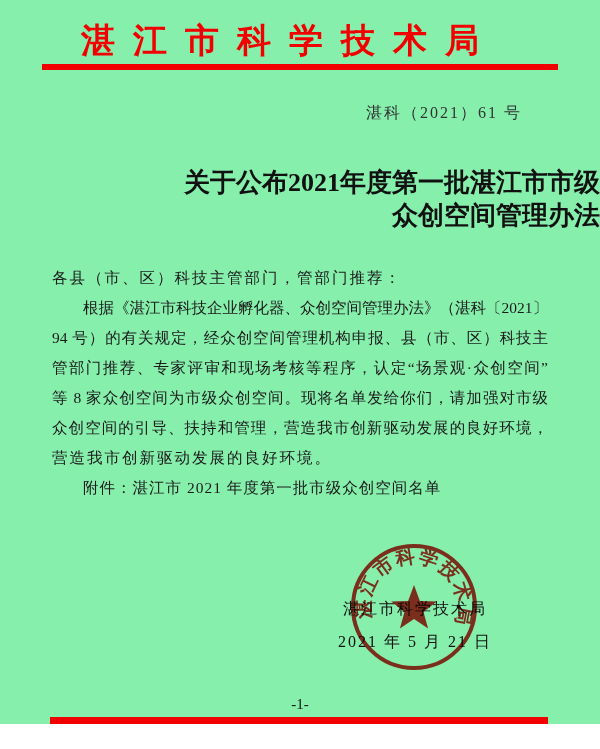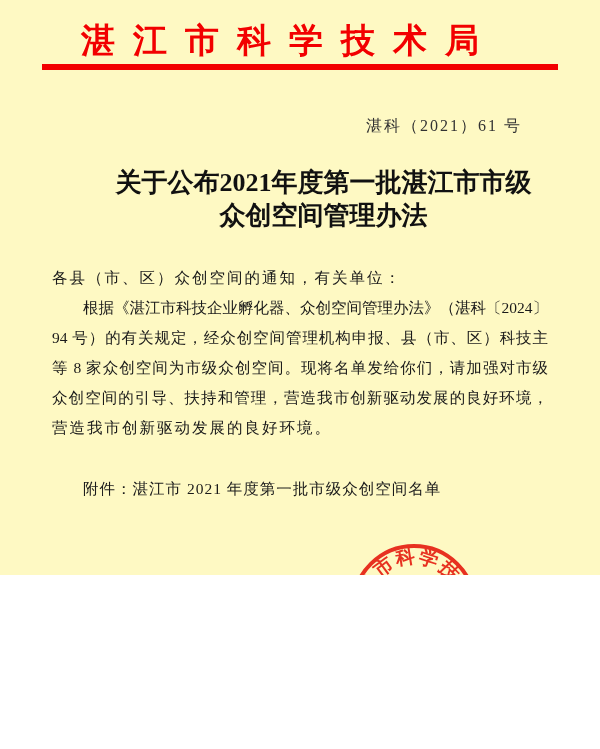--- a/index.html
+++ b/index.html
@@ -1,55 +1,55 @@
 <!DOCTYPE html>
 <html><head>
 <meta charset="utf-8">
 <style>
   * { margin:0; padding:0; box-sizing:border-box; }
   html,body { background:#ffffff; }
   .page {
     position:relative;
-    width:600px; height:575px;
-    background:#fef9c3;
+    width:600px; height:724px;
+    background:#86efac;
     font-family:"Liberation Serif","DejaVu Serif",serif;
     overflow:hidden;
   }
   .agency-title {
     position:absolute; top:18px; left:0; width:600px;
     text-align:center; white-space:nowrap;
     font-size:34px; font-weight:bold; color:#f20000;
     letter-spacing:18px;
     transform:translateX(-11px);
   }
   .header-rule {
     position:absolute; top:64px; left:42px; width:516px;
     height:3px; background:#ffffff;
     border-top:4px solid #f20000;
     border-bottom:2px solid #f20000;
   }
   .doc-number {
-    position:absolute; top:116px; right:78px;
+    position:absolute; top:103px; right:78px;
     font-size:16px; color:#333333; letter-spacing:2px;
     white-space:nowrap;
   }
   .notice-title {
     position:absolute; top:166px; left:0; width:600px;
-    text-align:center; font-weight:bold;
+    text-align:right; font-weight:bold;
     font-size:26px; line-height:33px; color:#111111;padding-left:47px;
   }
   .body-text {
     position:absolute; top:263px; left:52px; width:496px;
     font-size:15.5px; line-height:30px; color:#1a1a1a;
   }
   .salutation { letter-spacing:2px; }
   .para-line { text-align:justify; text-align-last:justify; }
   .para-line.first { text-indent:2em; }
   .para-line.last { text-align-last:left; letter-spacing:2px;font-family:Liberation Serif, serif; }
-  .attachment { margin-top:31px; text-indent:2em; letter-spacing:1px; }
+  .attachment { text-indent:2em; letter-spacing:1px; }
   .sign-block {
     position:absolute; top:592px; left:330px; width:170px;
     text-align:center; font-size:16px; line-height:33px;
     color:#111111; letter-spacing:2px; white-space:nowrap;
   }
   .seal {
     position:absolute; left:344px; top:537px;
     width:140px; height:140px;
     mix-blend-mode:multiply; opacity:0.95;
     pointer-events:none;
@@ -75,23 +75,24 @@
   <div class="header-rule"></div>
 
   <div class="doc-number">湛科（2021）61 号</div>
 
   <div class="notice-title">
     <div>关于公布2021年度第一批湛江市市级</div>
     <div>众创空间管理办法</div>
   </div>
 
   <div class="body-text">
-    <div class="salutation">各县（市、区）众创空间的通知，有关单位：</div>
-    <div class="para-line first">根据《湛江市科技企业孵化器、众创空间管理办法》（湛科〔2024〕</div>
+    <div class="salutation">各县（市、区）科技主管部门，管部门推荐：</div>
+    <div class="para-line first">根据《湛江市科技企业孵化器、众创空间管理办法》（湛科〔2021〕</div>
     <div class="para-line">94 号）的有关规定，经众创空间管理机构申报、县（市、区）科技主</div>
+    <div class="para-line">管部门推荐、专家评审和现场考核等程序，认定“场景观·众创空间”</div>
     <div class="para-line">等 8 家众创空间为市级众创空间。现将名单发给你们，请加强对市级</div>
     <div class="para-line">众创空间的引导、扶持和管理，营造我市创新驱动发展的良好环境，</div>
     <div class="para-line last">营造我市创新驱动发展的良好环境。</div>
     <div class="attachment">附件：湛江市 2021 年度第一批市级众创空间名单</div>
   </div>
 
   <div class="sign-block">
     <div>湛江市科学技术局</div>
     <div>2021 年 5 月 21 日</div>
   </div>

